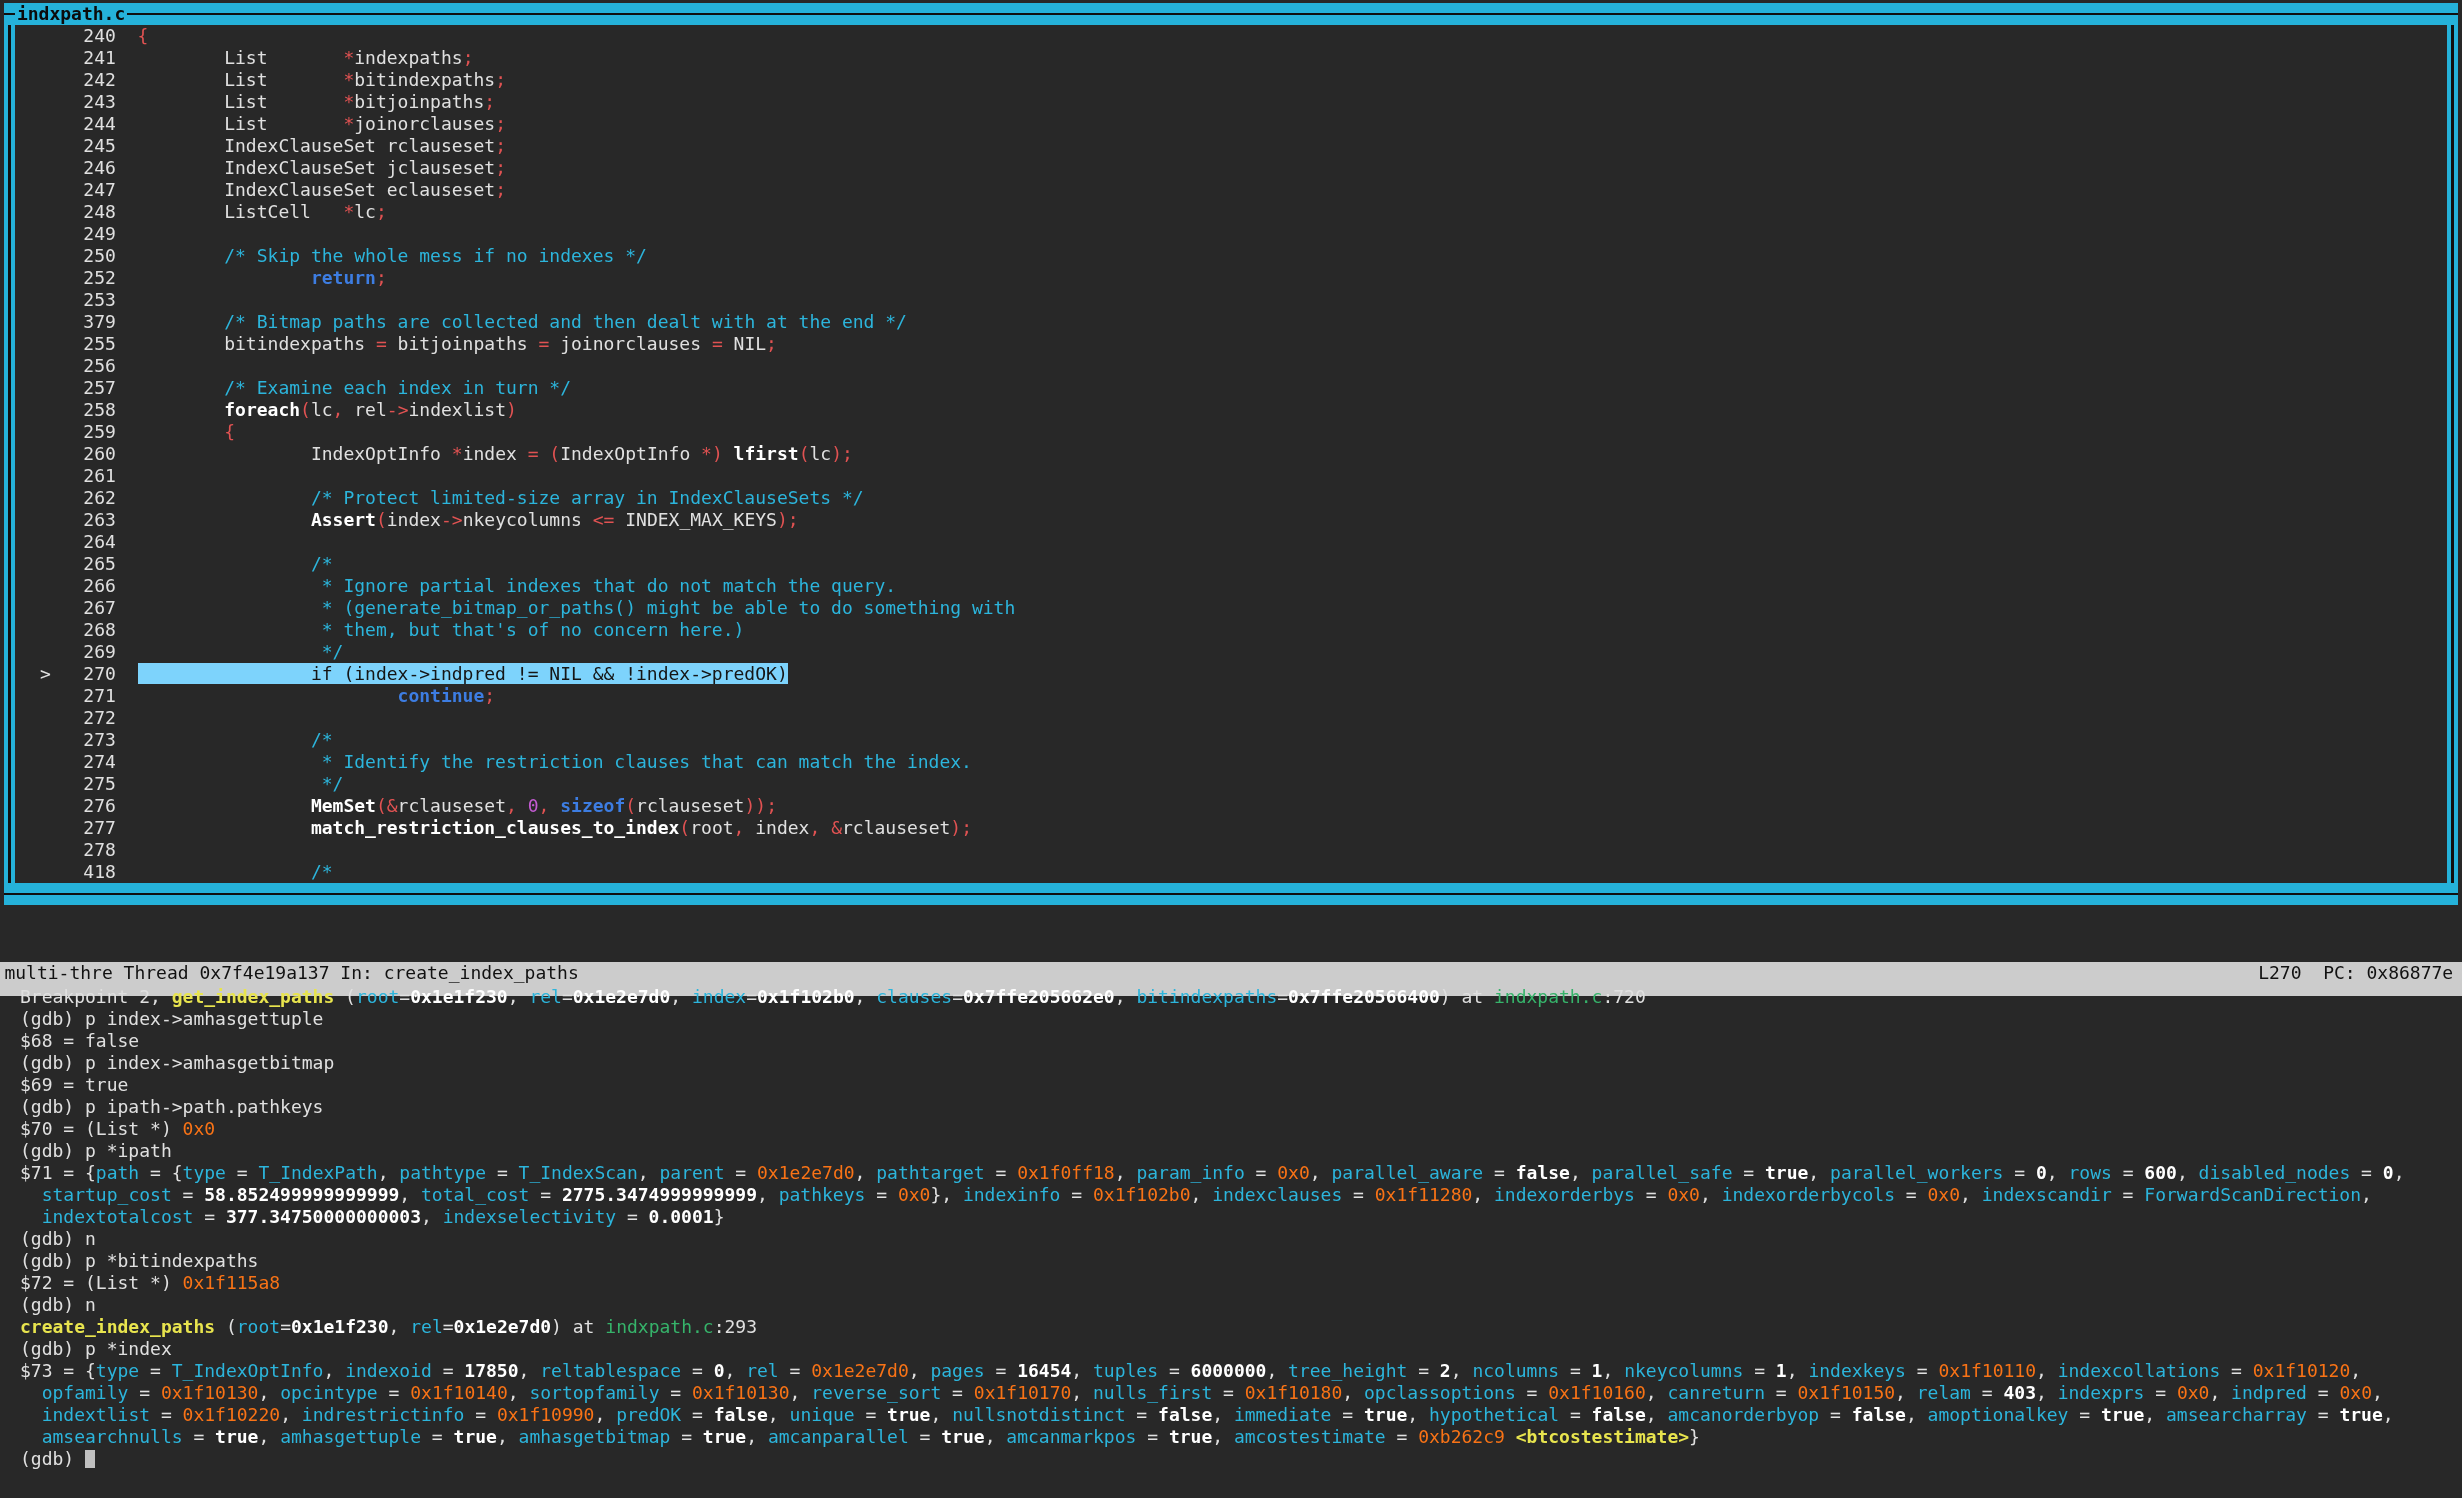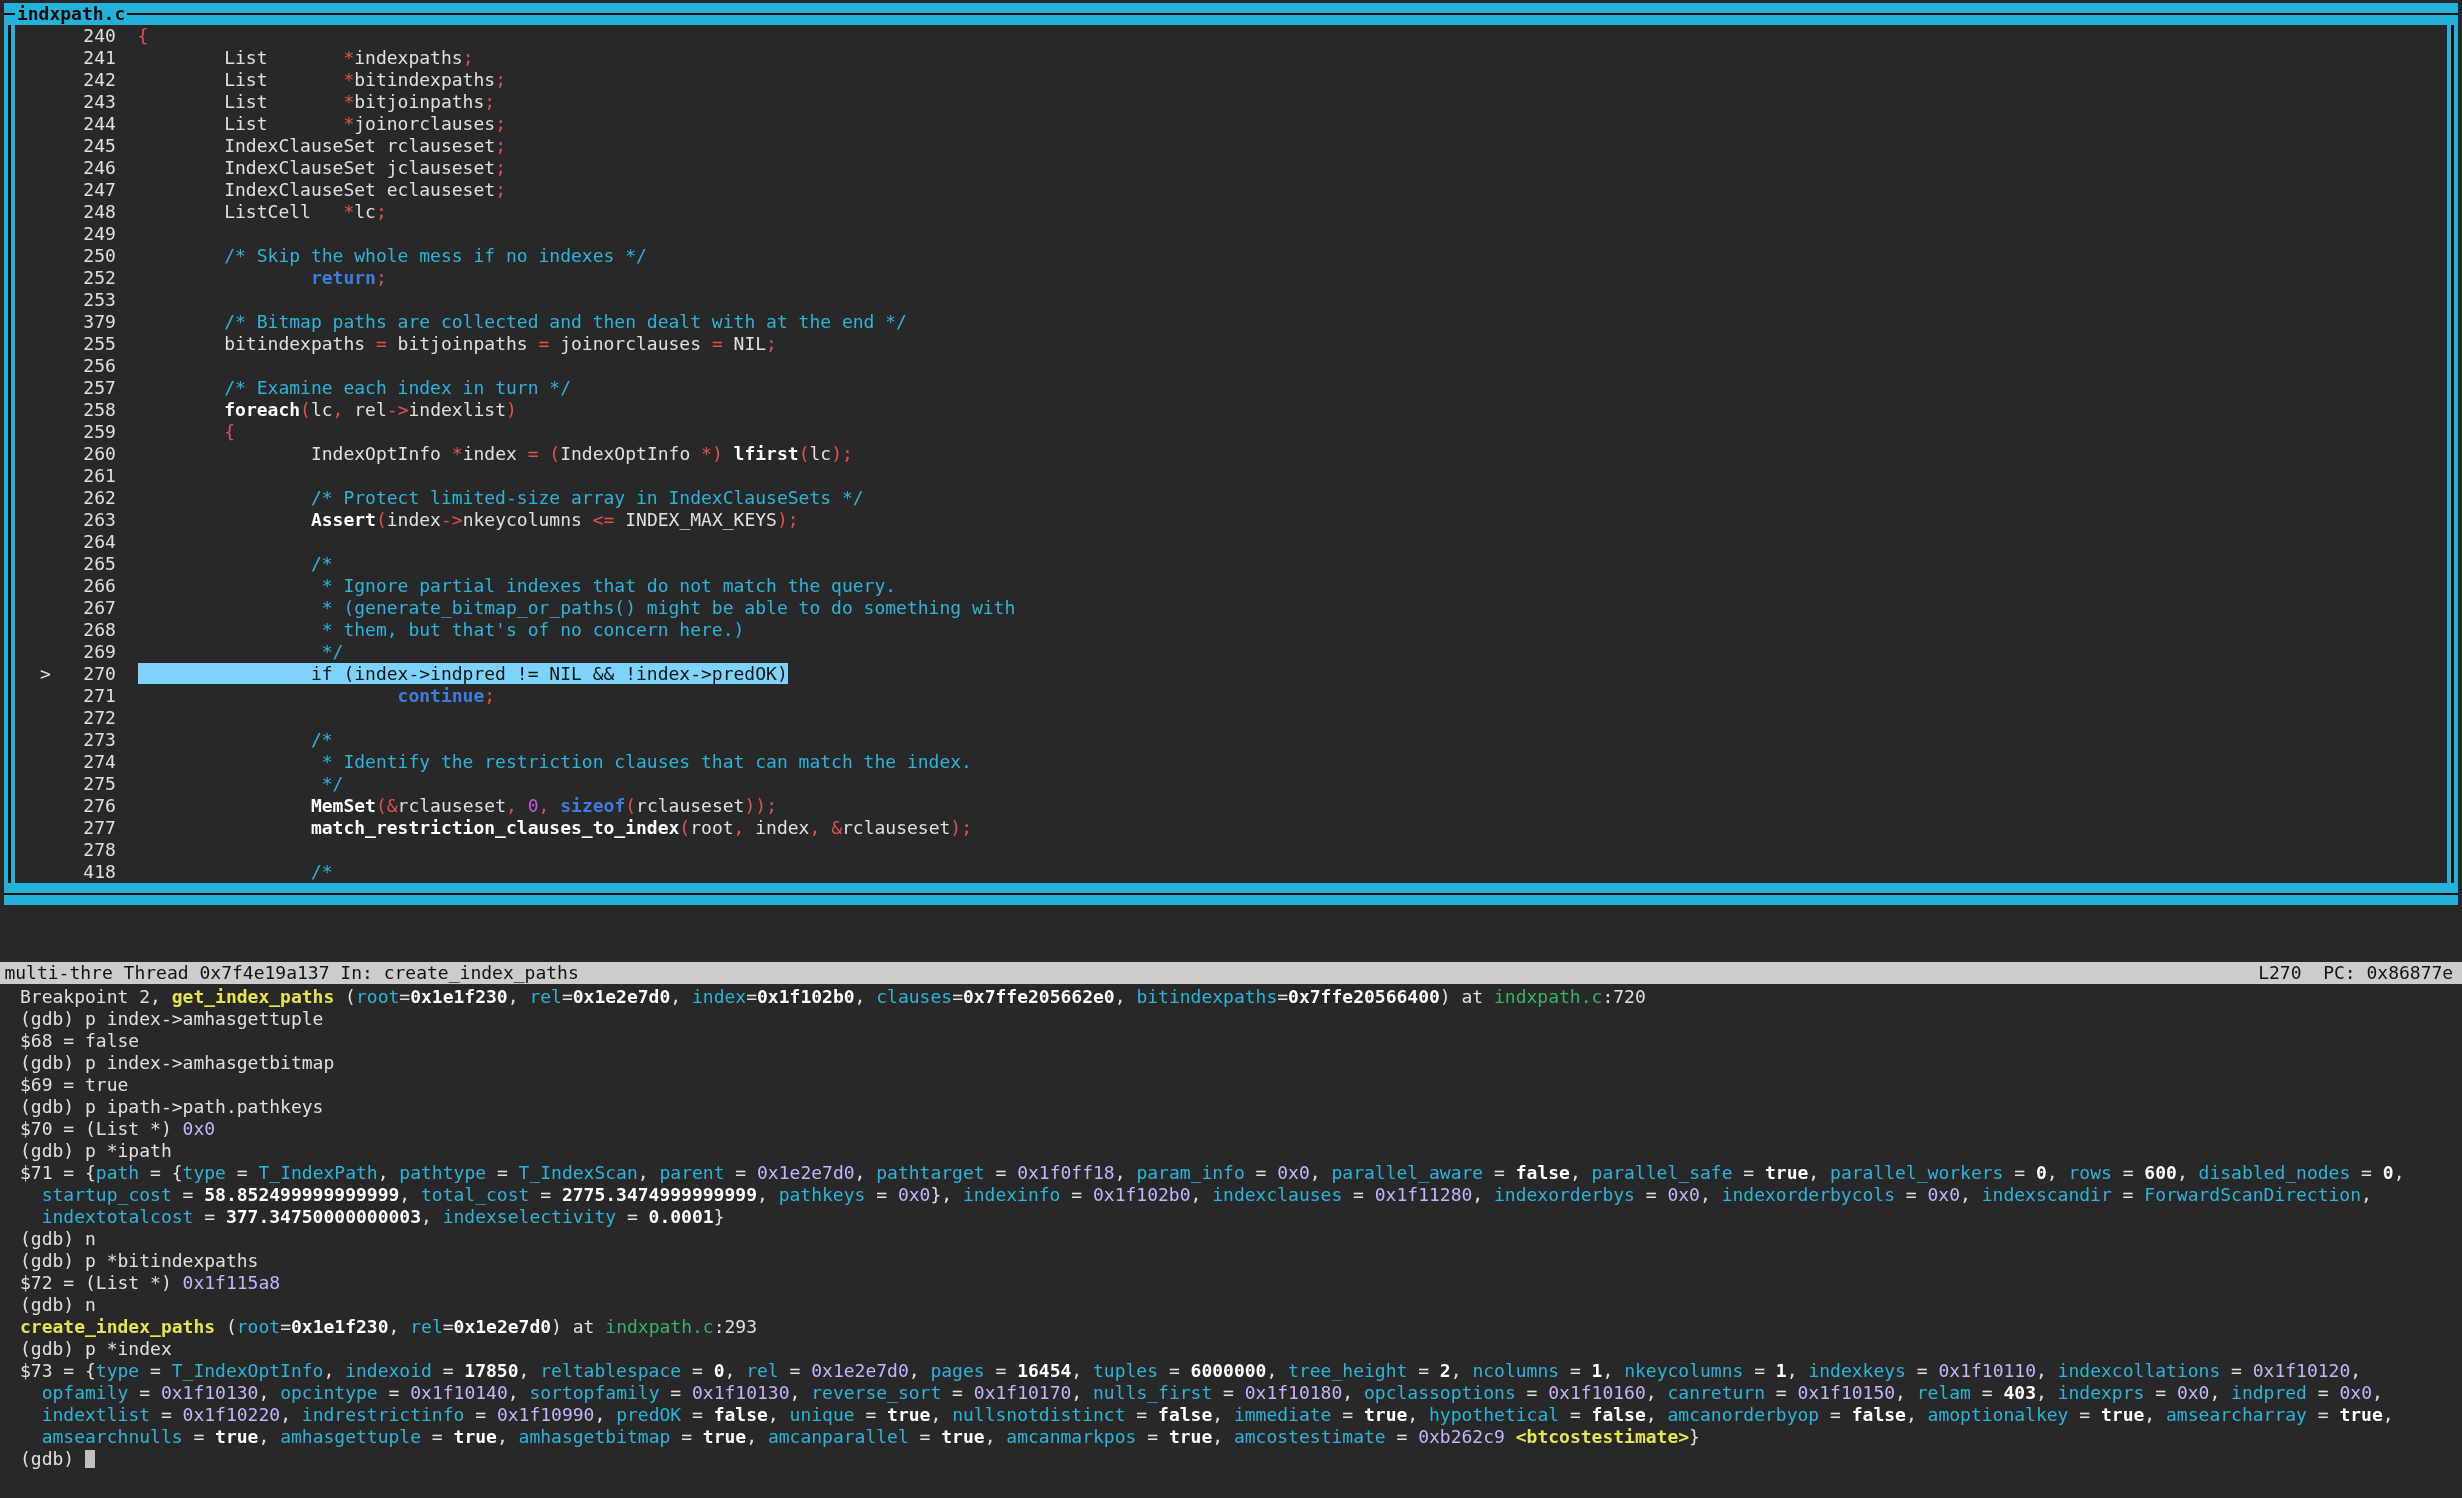--- a/index.html
+++ b/index.html
@@ -12,21 +12,21 @@
   
   .t-d{color:#e0e0e0;}
   .t-b{color:#ffffff;font-weight:bold;}
   .t-k{color:#3d7de2;font-weight:bold;}
   .t-f{color:#ffffff;font-weight:bold;}
   .t-c{color:#2cb5dc;}
   .t-o{color:#e05252;}
   .t-m{color:#c45bd3;}
   .t-y{color:#e8e44e;font-weight:bold;}
   .t-g{color:#36b36a;}
-  .t-a{color:#c4b5fd;margin-top:12px;}
+  .t-a{color:#f97316;margin-top:12px;}
   .t-hl{background:#7dd3fc;color:#151515;}
   
   #src-window{
     position:absolute;left:3.7px;top:2.9px;right:3.7px;
     background:#282828;
   }
   .win-topbar,.win-bottombar{
     position:relative;height:22px;background:#25b2da;overflow:hidden;
   }
   .hline{position:absolute;left:0;right:0;top:10px;height:2.2px;background:#101010;}
@@ -36,21 +36,21 @@
   }
   #src-body{position:relative;background:#282828;}
   .vborder{position:absolute;top:0;bottom:0;width:11px;
     background:linear-gradient(90deg,#25b2da 0,#25b2da 4.4px,#101010 4.4px,#101010 6.6px,#25b2da 6.6px,#25b2da 11px);}
   .vborder.left{left:0;}
   .vborder.right{right:0;}
   #src-lines{padding-left:14.6px;}
   .gutter{color:#e0e0e0;}
   
   #status-bar{
-    position:absolute;left:0;right:0;top:962px;height:22px;
+    position:absolute;left:0;right:0;top:962px;height:34px;
     background:#cccccc;color:#111;display:flex;justify-content:space-between;
     padding:0 8.8px 0 4.4px;box-sizing:border-box;white-space:pre;
   }
   
   #gdb-console{position:absolute;left:0;right:0;top:986px;bottom:0;padding-left:20px;overflow:hidden;}
   #cursor{
     display:inline-block;width:10.2px;height:18px;background:#c0c0c0;
     vertical-align:-2.9px;
   }
 </style>

